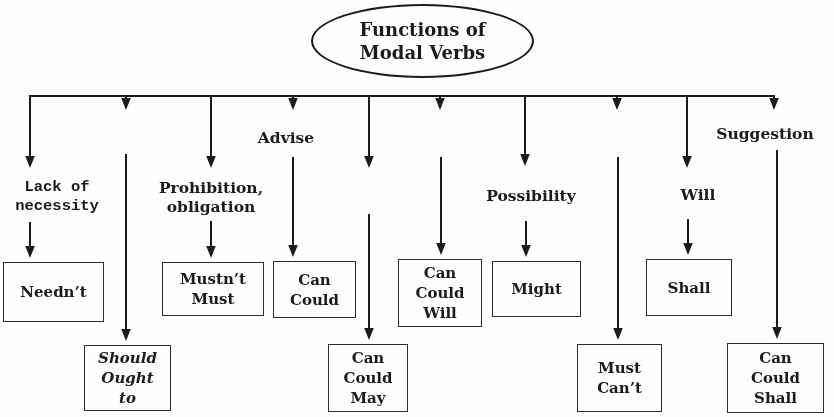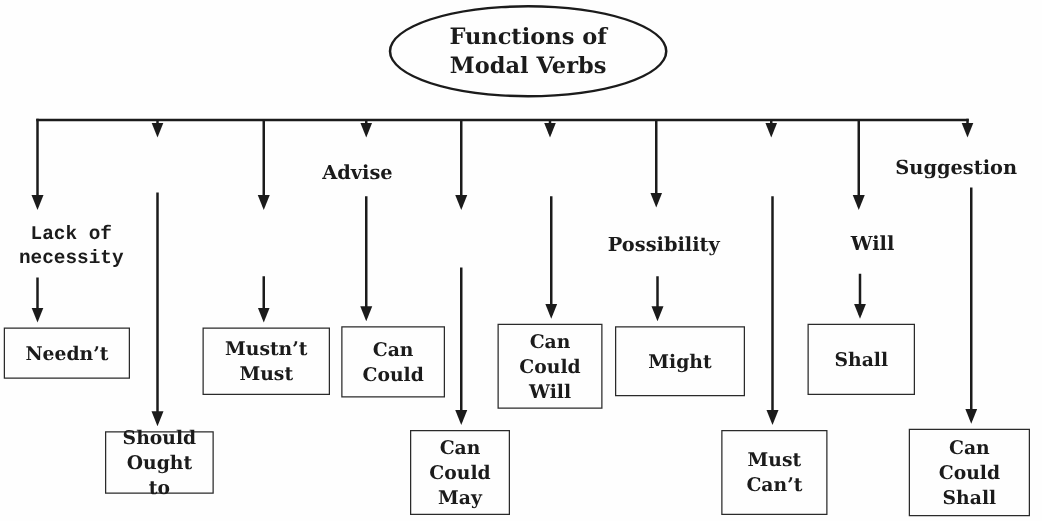--- a/index.html
+++ b/index.html
@@ -67,40 +67,42 @@
     </g>
   </svg>
 
   <div class="oval">
     <div class="t">Functions of
 Modal Verbs</div>
   </div>
 
   <div class="lbl" style="left:9px;top:178px;width:96px;font-family:Liberation Mono, monospace;">Lack of
 necessity</div>
+  <div class="lbl" style="left:154px;top:178px;width:114px;">Prohibition,
+obligation</div>
   <div class="lbl" style="left:246px;top:128px;width:80px;">Advise</div>
   <div class="lbl" style="left:481px;top:186px;width:100px;">Possibility</div>
   <div class="lbl" style="left:663px;top:185px;width:70px;">Will</div>
   <div class="lbl" style="left:715px;top:124px;width:100px;">Suggestion</div>
 
-  <div class="box" style="left:3px;top:262px;width:101px;height:41px;">Needn’t</div>
-  <div class="box" style="left:84px;top:345px;width:87px;height:50px;">Should
+  <div class="box" style="left:3px;top:262px;width:101px;height:60px;">Needn’t</div>
+  <div class="box" style="left:84px;top:345px;width:87px;height:66px;font-style:italic;">Should
 Ought
 to</div>
   <div class="box" style="left:162px;top:262px;width:102px;height:54px;">Mustn’t
 Must</div>
   <div class="box" style="left:273px;top:261px;width:83px;height:57px;">Can
 Could</div>
   <div class="box" style="left:328px;top:344px;width:80px;height:68px;">Can
 Could
 May</div>
   <div class="box" style="left:398px;top:259px;width:84px;height:68px;">Can
 Could
 Will</div>
-  <div class="box" style="left:492px;top:261px;width:104px;height:56px;">Might</div>
+  <div class="box" style="left:492px;top:261px;width:89px;height:56px;">Might</div>
   <div class="box" style="left:577px;top:344px;width:85px;height:68px;">Must
 Can’t</div>
   <div class="box" style="left:646px;top:259px;width:86px;height:57px;">Shall</div>
   <div class="box" style="left:727px;top:343px;width:97px;height:70px;">Can
 Could
 Shall</div>
 
 </div>
 
 </body></html>

